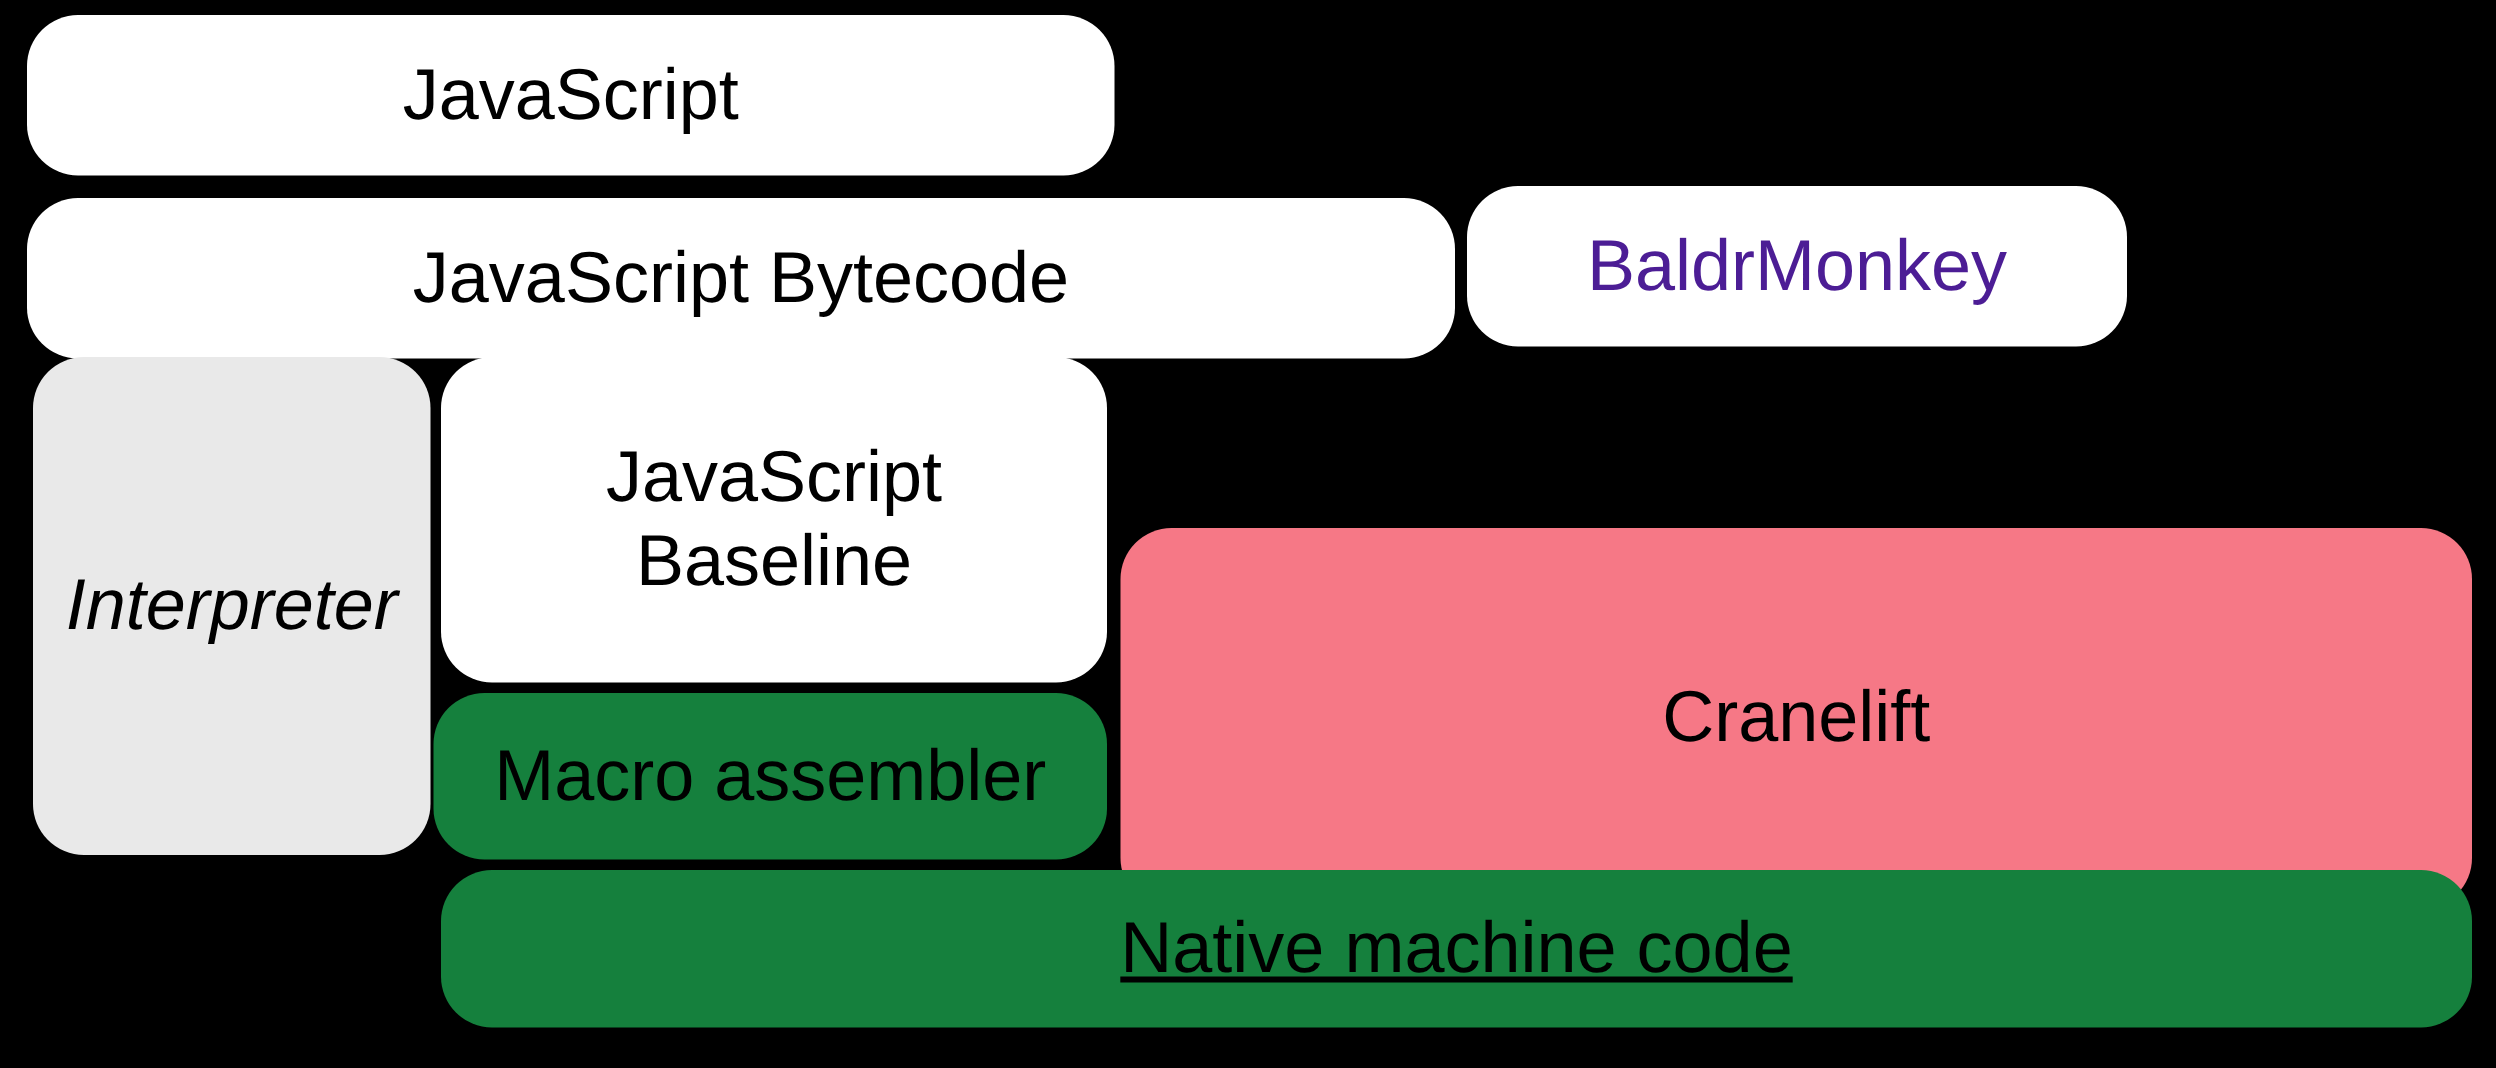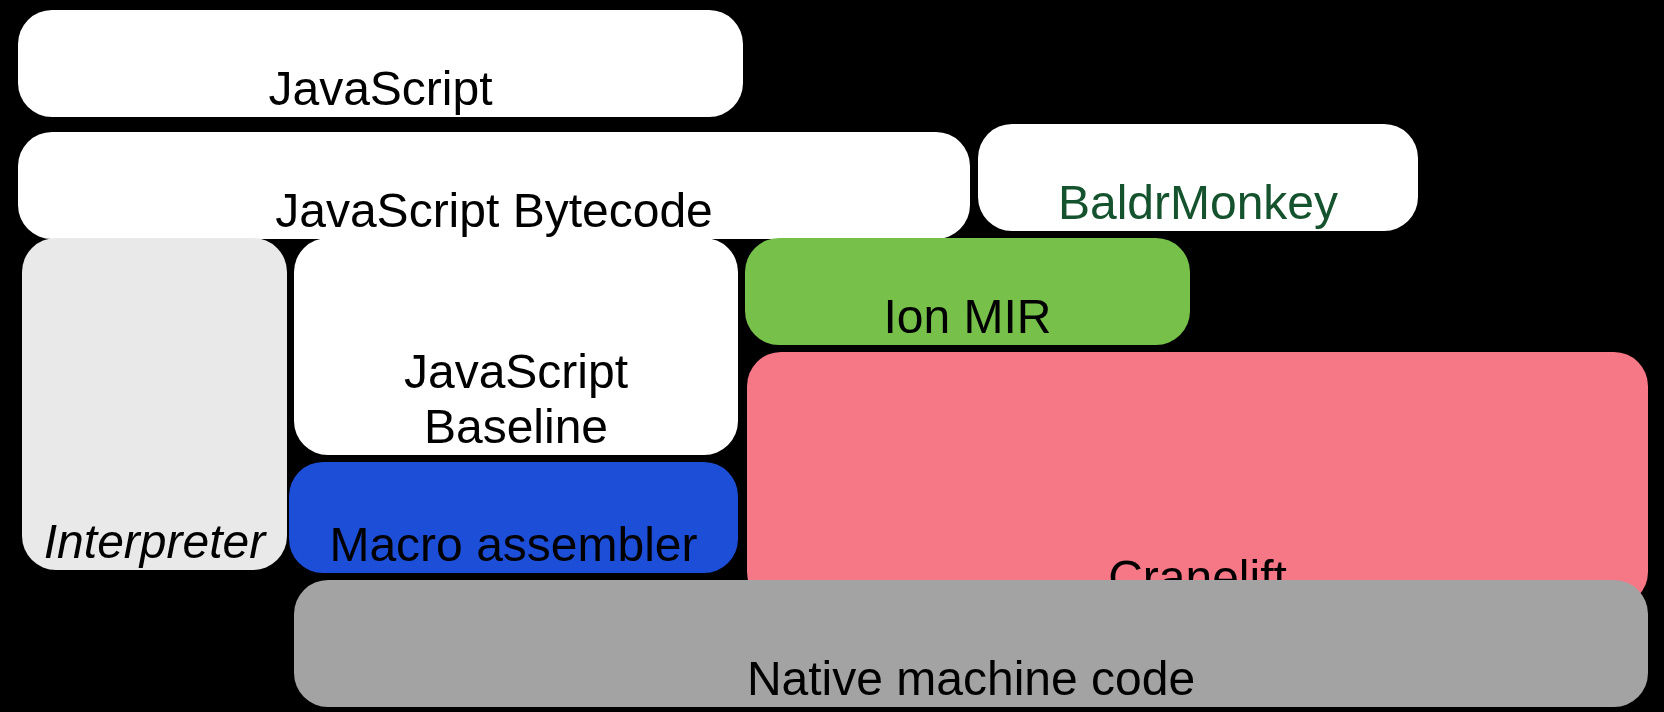--- a/index.html
+++ b/index.html
@@ -11,21 +11,21 @@
     position: relative;
     width: 1664px;
     height: 712px;
     overflow: hidden;
     font-family: "Liberation Sans", "DejaVu Sans", sans-serif;
   }
   .node {
     position: absolute;
     border-radius: 34px;
     display: flex;
-    align-items: flex-end;
+    align-items: center;
     justify-content: center;
     box-sizing: border-box;
   }
   .node-label {
     font-size: 48px;
     line-height: 1.16;
     color: #000000;
     text-align: center;
     white-space: pre-line;
     letter-spacing: 0;
@@ -35,34 +35,31 @@
 <body>
 
 <div class="diagram" id="diagram-root" style="background: rgb(0, 0, 0);">
     <div class="node" style="left: 18px; top: 10px; width: 725px; height: 107px; background: rgb(255, 255, 255); border-radius: 34px;">
       <span class="node-label" style="font-size: 48px; color: rgb(0, 0, 0);">JavaScript</span>
     </div>
     <div class="node" style="left: 18px; top: 132px; width: 952px; height: 107px; background: rgb(255, 255, 255); border-radius: 34px;">
       <span class="node-label" style="font-size: 48px; color: rgb(0, 0, 0);">JavaScript Bytecode</span>
     </div>
     <div class="node" style="left: 978px; top: 124px; width: 440px; height: 107px; background: rgb(255, 255, 255); border-radius: 34px;">
-      <span class="node-label" style="font-size: 48px; color: #14532d;">BaldrMonkey</span>
+      <span class="node-label" style="font-size: 48px; color: #4c1d95;">BaldrMonkey</span>
     </div>
     <div class="node" style="left: 22px; top: 238px; width: 265px; height: 332px; background: rgb(233, 233, 233); border-radius: 34px; font-style: italic;">
       <span class="node-label" style="font-size: 48px; color: rgb(0, 0, 0);">Interpreter</span>
     </div>
     <div class="node" style="left: 294px; top: 238px; width: 444px; height: 217px; background: rgb(255, 255, 255); border-radius: 34px;">
       <span class="node-label" style="font-size: 48px; color: rgb(0, 0, 0);">JavaScript
 Baseline</span>
     </div>
-    <div class="node" style="left: 745px; top: 238px; width: 445px; height: 107px; background: rgb(119, 193, 75); border-radius: 34px;">
-      <span class="node-label" style="font-size: 48px; color: rgb(0, 0, 0);">Ion MIR</span>
-    </div>
     <div class="node" style="left: 747px; top: 352px; width: 901px; height: 254px; background: rgb(246, 120, 134); border-radius: 34px;">
       <span class="node-label" style="font-size: 48px; color: rgb(0, 0, 0);">Cranelift</span>
     </div>
-    <div class="node" style="left: 289px; top: 462px; width: 449px; height: 111px; background: #1d4ed8; border-radius: 34px;">
+    <div class="node" style="left: 289px; top: 462px; width: 449px; height: 111px; background: #15803d; border-radius: 34px;">
       <span class="node-label" style="font-size: 48px; color: rgb(0, 0, 0);">Macro assembler</span>
     </div>
-    <div class="node" style="left: 294px; top: 580px; width: 1354px; height: 127px; background: #a3a3a3; border-radius: 34px;">
+    <div class="node" style="left: 294px; top: 580px; width: 1354px; height: 105px; background: #15803d; border-radius: 34px; text-decoration: underline;">
       <span class="node-label" style="font-size: 48px; color: rgb(0, 0, 0);">Native machine code</span>
     </div>
   </div>
 
 </body></html>

